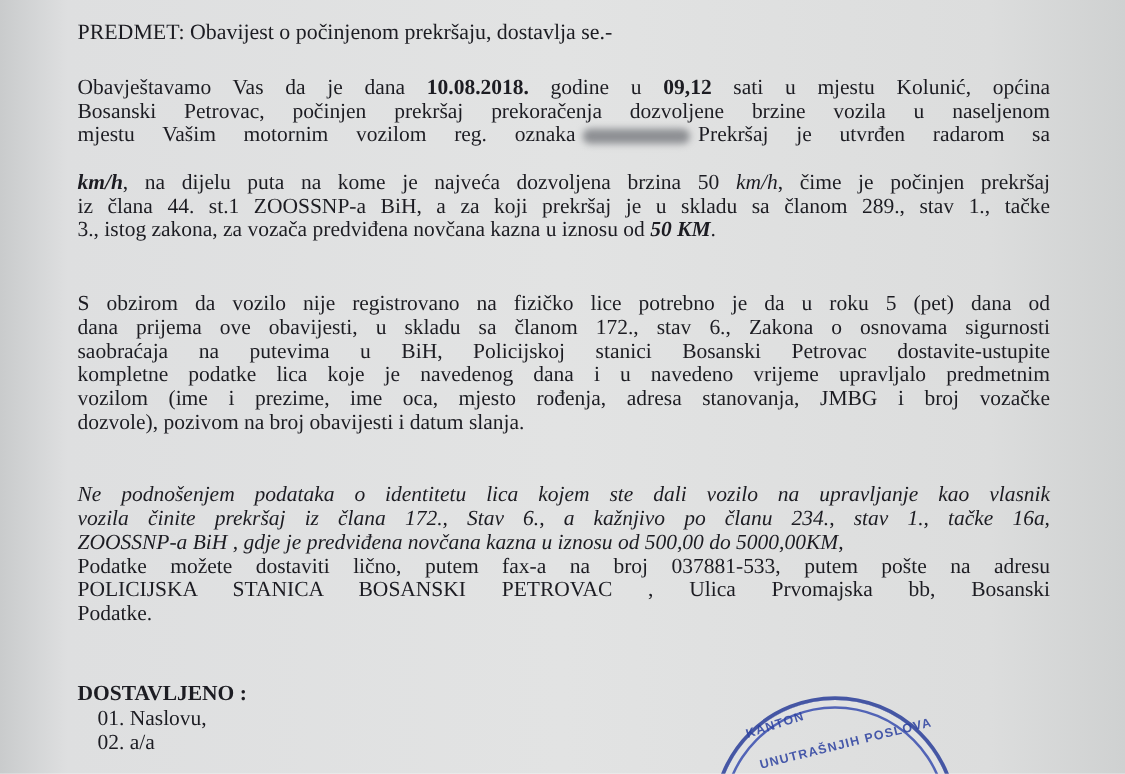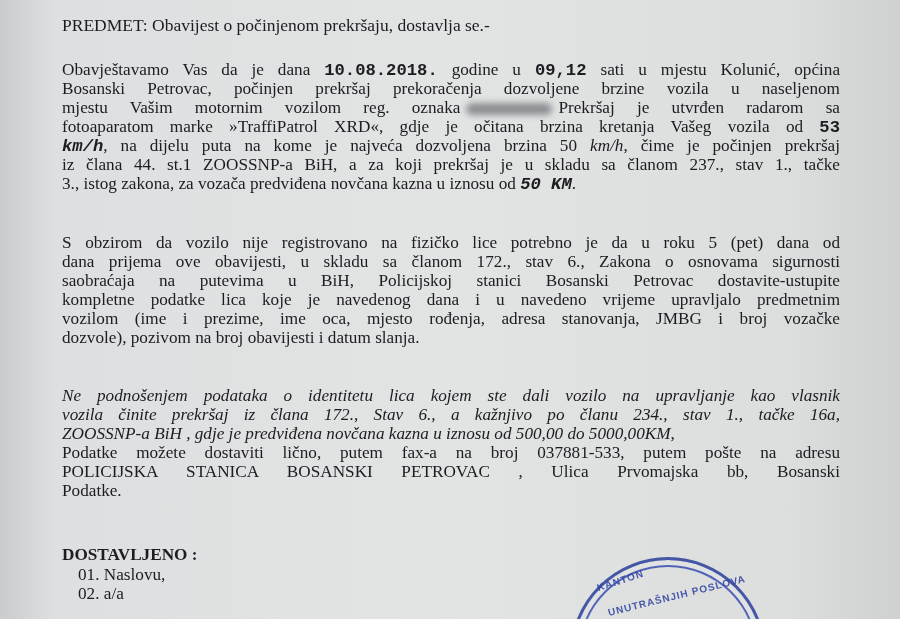--- a/index.html
+++ b/index.html
@@ -16,21 +16,21 @@
     .line {
       position: absolute;
       left: 62px;
       font-size: 17.2px;
       line-height: 19px;
       white-space: nowrap;
       letter-spacing: 0px;
     }
     .just { width: 778px; text-align: justify; text-align-last: justify; }
     .subject { top: 16px; font-size: 17.5px; }
-    b { font-weight: bold; font-family: Liberation Mono, monospace; }
+    b { font-weight: bold; }
     i { font-style: italic; }
     .blur {
       display: inline-block; width: 86px; height: 12px; vertical-align: middle;
       background: #8d8f93; filter: blur(3px); border-radius: 6px; margin: 0 6px;
     }
     .stamp {
       position: absolute; left: 570px; top: 557px; width: 190px; height: 190px;
       border-radius: 50%;
       border: 3px solid #2b3f9a;
       box-shadow: inset 0 0 0 5px rgba(226,227,227,1), inset 0 0 0 7px #3a4fb0;
@@ -54,27 +54,24 @@
     <span>PREDMET:</span><span> Obavijest o počinjenom prekršaju, dostavlja se.-</span>
   </div>
 
   <div class="line just" style="top:60px">
     <span>Obavještavamo Vas da je dana </span><b>10.08.2018.</b><span> godine u </span><b>09,12</b><span>  sati u mjestu Kolunić, općina</span>
   </div>
   <div class="line just" style="top:79px">Bosanski Petrovac, počinjen prekršaj prekoračenja dozvoljene brzine vozila  u naseljenom</div>
   <div class="line just" style="top:98px">
     <span>mjestu Vašim  motornim vozilom  reg. oznaka</span><span class="blur"></span><span>Prekršaj je utvrđen  radarom sa</span>
   </div>
-  <div class="line just" style="top:117px">
-    <span>fotoaparatom marke »TraffiPatrol XRD«, gdje je očitana brzina kretanja Vašeg vozila od </span><b>53</b>
-  </div>
   <div class="line just" style="top:136px">
     <b><i>km/h</i></b><span>, na dijelu puta na kome je najveća dozvoljena brzina 50 </span><i>km/h</i><span>, čime je počinjen prekršaj</span>
   </div>
-  <div class="line just" style="top:155px">iz člana 44. st.1 ZOOSSNP-a BiH, a za koji prekršaj je u skladu sa članom 237., stav 1., tačke</div>
+  <div class="line just" style="top:155px">iz člana 44. st.1 ZOOSSNP-a BiH, a za koji prekršaj je u skladu sa članom 289., stav 1., tačke</div>
   <div class="line" style="top:174px">
     <span>3., istog zakona, za vozača predviđena novčana kazna u iznosu od </span><b><i>50 KM</i></b><span>.</span>
   </div>
 
   <div class="line just" style="top:233px">S obzirom da vozilo nije registrovano na fizičko lice   potrebno je da u roku 5 (pet) dana od</div>
   <div class="line just" style="top:252px">dana prijema ove obavijesti, u skladu sa članom 172., stav 6., Zakona o osnovama sigurnosti</div>
   <div class="line just" style="top:290px">kompletne podatke lica koje je navedenog dana i u navedeno vrijeme upravljalo predmetnim</div>
   <div class="line just" style="top:271px">saobraćaja na putevima u BiH, Policijskoj stanici Bosanski Petrovac dostavite-ustupite</div>
   <div class="line" style="top:328px">dozvole), pozivom na broj obavijesti  i datum slanja.</div>
   <div class="line just" style="top:309px">vozilom (ime i prezime, ime oca, mjesto rođenja, adresa stanovanja, JMBG i broj vozačke</div>

